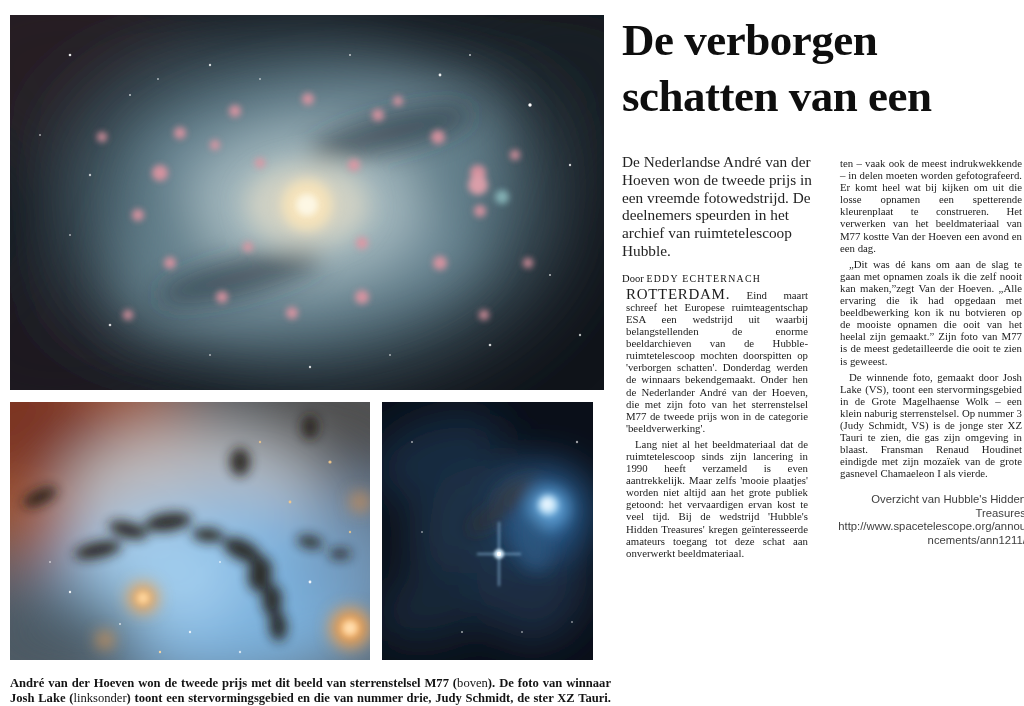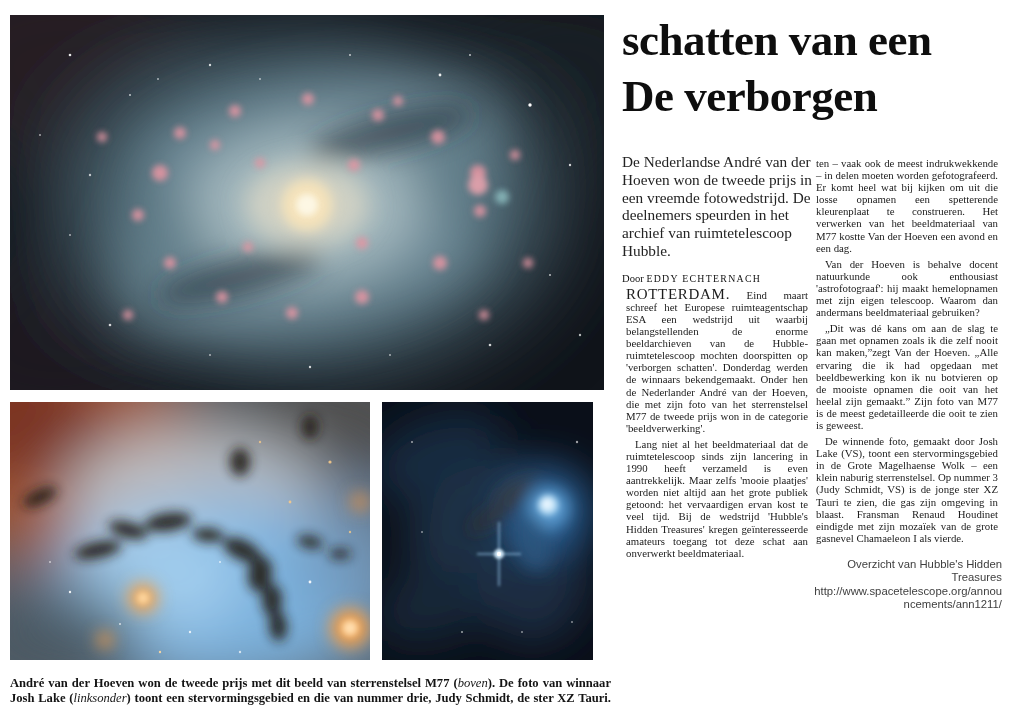--- a/index.html
+++ b/index.html
@@ -9,28 +9,28 @@
   
   .photo{position:absolute;}
   .photo svg{width:100%;height:100%;display:block;}
   #photo-main {left:10px; top:15px;  width:594px; height:375px;}
   #photo-left {left:10px; top:402px; width:360px; height:258px;}
   #photo-right{left:382px;top:402px; width:211px; height:258px;}
 
   
   .caption{position:absolute;left:10px;top:663px;width:601px;
            font-size:12.6px;line-height:14.9px;font-weight:bold;color:#141414;text-align:justify;}
-  .cap-italic{font-style:italic;font-weight:normal;}
+  .cap-italic{font-weight:normal;}
   .credit{font-family:"Liberation Sans", sans-serif;font-weight:normal;color:#575757;font-size:12px;}
 
   
   .article{position:absolute;left:622px;top:12px;width:397px;}
   h1.headline{margin:0;font-size:45px;line-height:56px;font-weight:bold;color:#0e0e0e;letter-spacing:-0.5px;}
   h1.headline span{display:block;}
-  .columns{display:flex;gap:0;margin-top:29px;}
+  .columns{display:flex;gap:24px;margin-top:29px;}
   .col{width:190px;flex:0 0 190px;}
 
   .intro{margin:0;font-size:15.3px;line-height:17.8px;color:#232323;}
   .byline{margin:13px 0 4px;font-size:10.6px;font-weight:normal;color:#101010;}
   .byline .author{font-size:9.8px;letter-spacing:1.3px;}
 
   .body-p{margin:4px;font-size:10.8px;line-height:12.1px;text-align:justify;color:#1b1b1b;}
   .indent{text-indent:9px;}
   .dateline{font-size:15px;letter-spacing:0.7px;}
 
@@ -258,41 +258,40 @@
       </g>
     </svg>
   </div>
 
   <p class="caption"><span>André van der Hoeven won de tweede prijs met dit beeld van sterrenstelsel M77 (</span><span class="cap-italic">boven</span><span>). De foto van winnaar Josh Lake (</span><span class="cap-italic">linksonder</span><span>) toont een stervormingsgebied en die van nummer drie, Judy Schmidt, de ster XZ Tauri.</span>
     <span class="credit">Foto's Hubble.</span>
   </p>
 
   <div class="article">
     <h1 class="headline">
+      <span>De verborgen</span>
       <span>schatten van een</span>
-      <span>De verborgen</span>
     </h1>
 
     <div class="columns">
 
       <div class="col">
         <p class="intro">De Nederlandse André van der Hoeven won de tweede prijs in een vreemde fotowedstrijd. De deelnemers speurden in het archief van ruimtetelescoop Hubble.</p>
         <p class="byline">
           <span>Door</span>
           <span class="author">EDDY ECHTERNACH</span>
         </p>
         <p class="body-p"><span class="dateline">ROTTERDAM.</span>
           <span>Eind maart schreef het Europese ruimteagentschap ESA een wedstrijd uit waarbij belangstellenden de enorme beeldarchieven van de Hubble-ruimtetelescoop mochten doorspitten op 'verborgen schatten'. Donderdag werden de winnaars bekendgemaakt. Onder hen de Nederlander André van der Hoeven, die met zijn foto van het sterrenstelsel M77 de tweede prijs won in de categorie 'beeldverwerking'.</span>
         </p>
         <p class="body-p indent">Lang niet al het beeldmateriaal dat de ruimtetelescoop sinds zijn lancering in 1990 heeft verzameld is even aantrekkelijk. Maar zelfs 'mooie plaatjes' worden niet altijd aan het grote publiek getoond: het vervaardigen ervan kost te veel tijd. Bij de wedstrijd 'Hubble's Hidden Treasures' kregen geïnteresseerde amateurs toegang tot deze schat aan onverwerkt beeldmateriaal.</p>
       </div>
 
       <div class="col">
         <p class="body-p">ten – vaak ook de meest indrukwekkende – in delen moeten worden gefotografeerd. Er komt heel wat bij kijken om uit die losse opnamen een spetterende kleurenplaat te construeren. Het verwerken van het beeldmateriaal van M77 kostte Van der Hoeven een avond en een dag.</p>
-        <p class="body-p indent">Van der Hoeven is behalve docent natuurkunde ook enthousiast 'astrofotograaf': hij maakt hemelopnamen met zijn eigen telescoop. Waarom dan andermans beeldmateriaal gebruiken?</p>
         <p class="body-p indent">„Dit was dé kans om aan de slag te gaan met opnamen zoals ik die zelf nooit kan maken,”zegt Van der Hoeven. „Alle ervaring die ik had opgedaan met beeldbewerking kon ik nu botvieren op de mooiste opnamen die ooit van het heelal zijn gemaakt.” Zijn foto van M77 is de meest gedetailleerde die ooit te zien is geweest.</p>
         <p class="body-p indent">De winnende foto, gemaakt door Josh Lake (VS), toont een stervormingsgebied in de Grote Magelhaense Wolk – een klein naburig sterrenstelsel. Op nummer 3 (Judy Schmidt, VS) is de jonge ster XZ Tauri te zien, die gas zijn omgeving in blaast. Fransman Renaud Houdinet eindigde met zijn mozaïek van de grote gasnevel Chamaeleon I als vierde.</p>
         <p class="link-p">Overzicht van Hubble's Hidden Treasures http://www.spacetelescope.org/announcements/ann1211/</p>
       </div>
     </div>
   </div>
 
 </div>
 
 </body></html>

